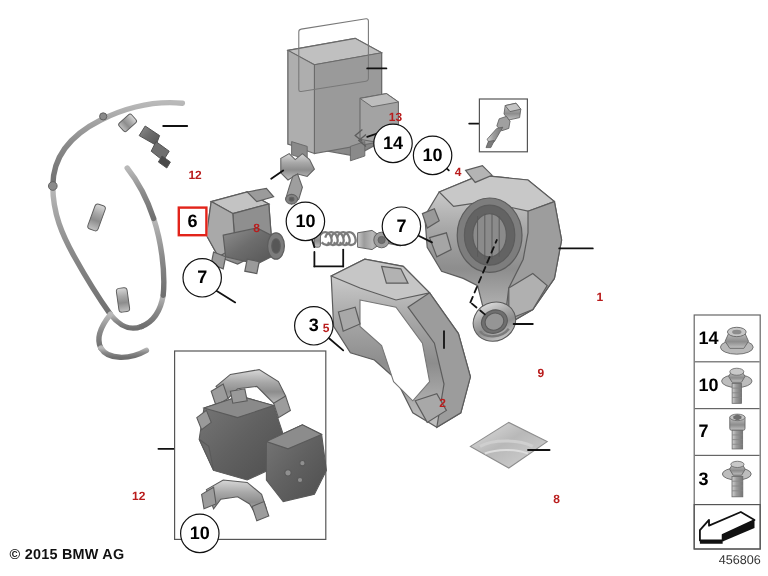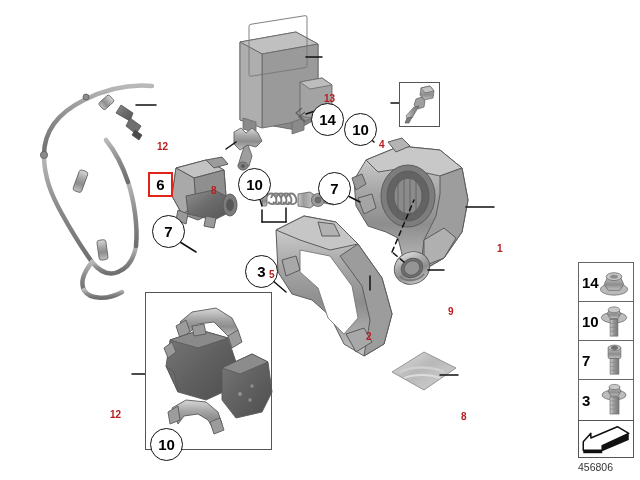--- a/index.html
+++ b/index.html
@@ -111,21 +111,21 @@
     font-weight: bold;
     font-size: 12px;
     color: #111111;
     letter-spacing: 0.2px;
   }
   .diagram-id {
     position: absolute;
     left: 578px;
     top: 461px;
     width: 56px;
-    text-align: left;
+    text-align: right;
     font-family: "Liberation Sans", sans-serif;
     font-size: 10.5px;
     color: #333333;
   }
 </style>
 </head>
 <body>
 
 <div id="page">
 
@@ -460,15 +460,16 @@
   </div>
 
   <div class="panel-box" style="left:578px; top:420px; width:56px; height:38px;">
     <svg viewBox="0 0 56 38" style="width:100%;height:100%;">
       <path d="M4,22 L12,13 L12,18 L40,6 L52,13 L24,26 L24,31 L4,31 Z" fill="#ffffff" stroke="#111111" stroke-width="1.6" stroke-linejoin="round"></path>
       <path d="M24,26 L52,13 L52,20 L24,32 Z" fill="#111111"></path>
       <path d="M4,31 L24,31 L24,34 L4,34 Z" fill="#111111"></path>
     </svg>
   </div>
 
+  <div class="copyright">© 2015 BMW AG</div>
   <div class="diagram-id">456806</div>
 
 </div>
 
 </body></html>

